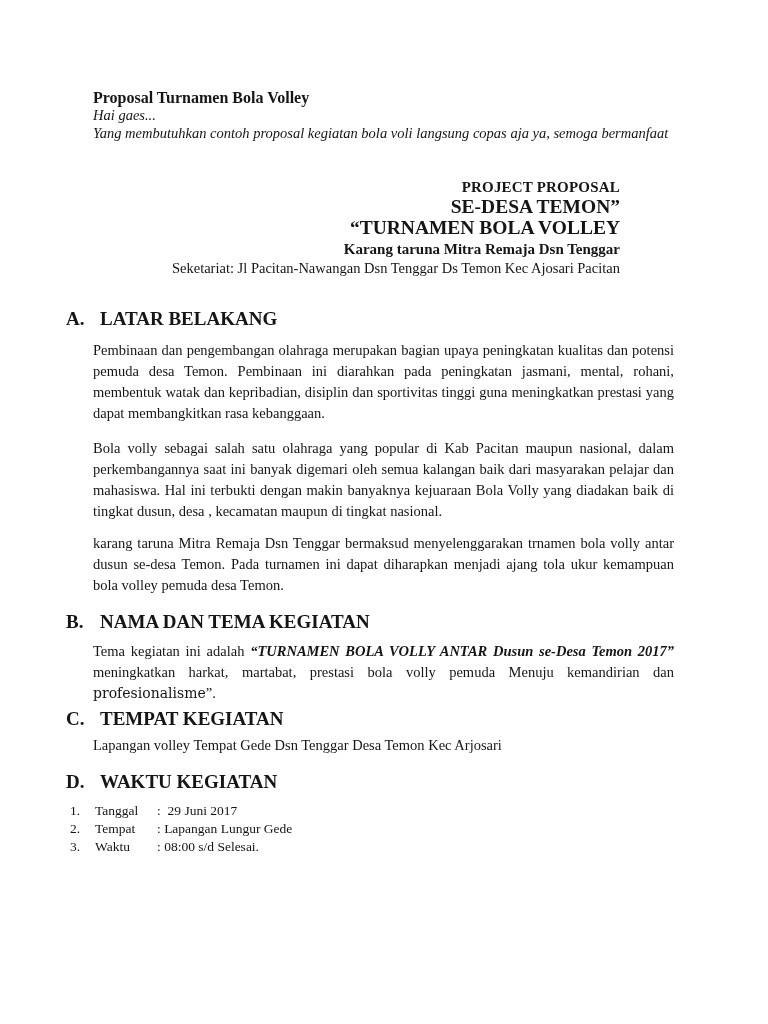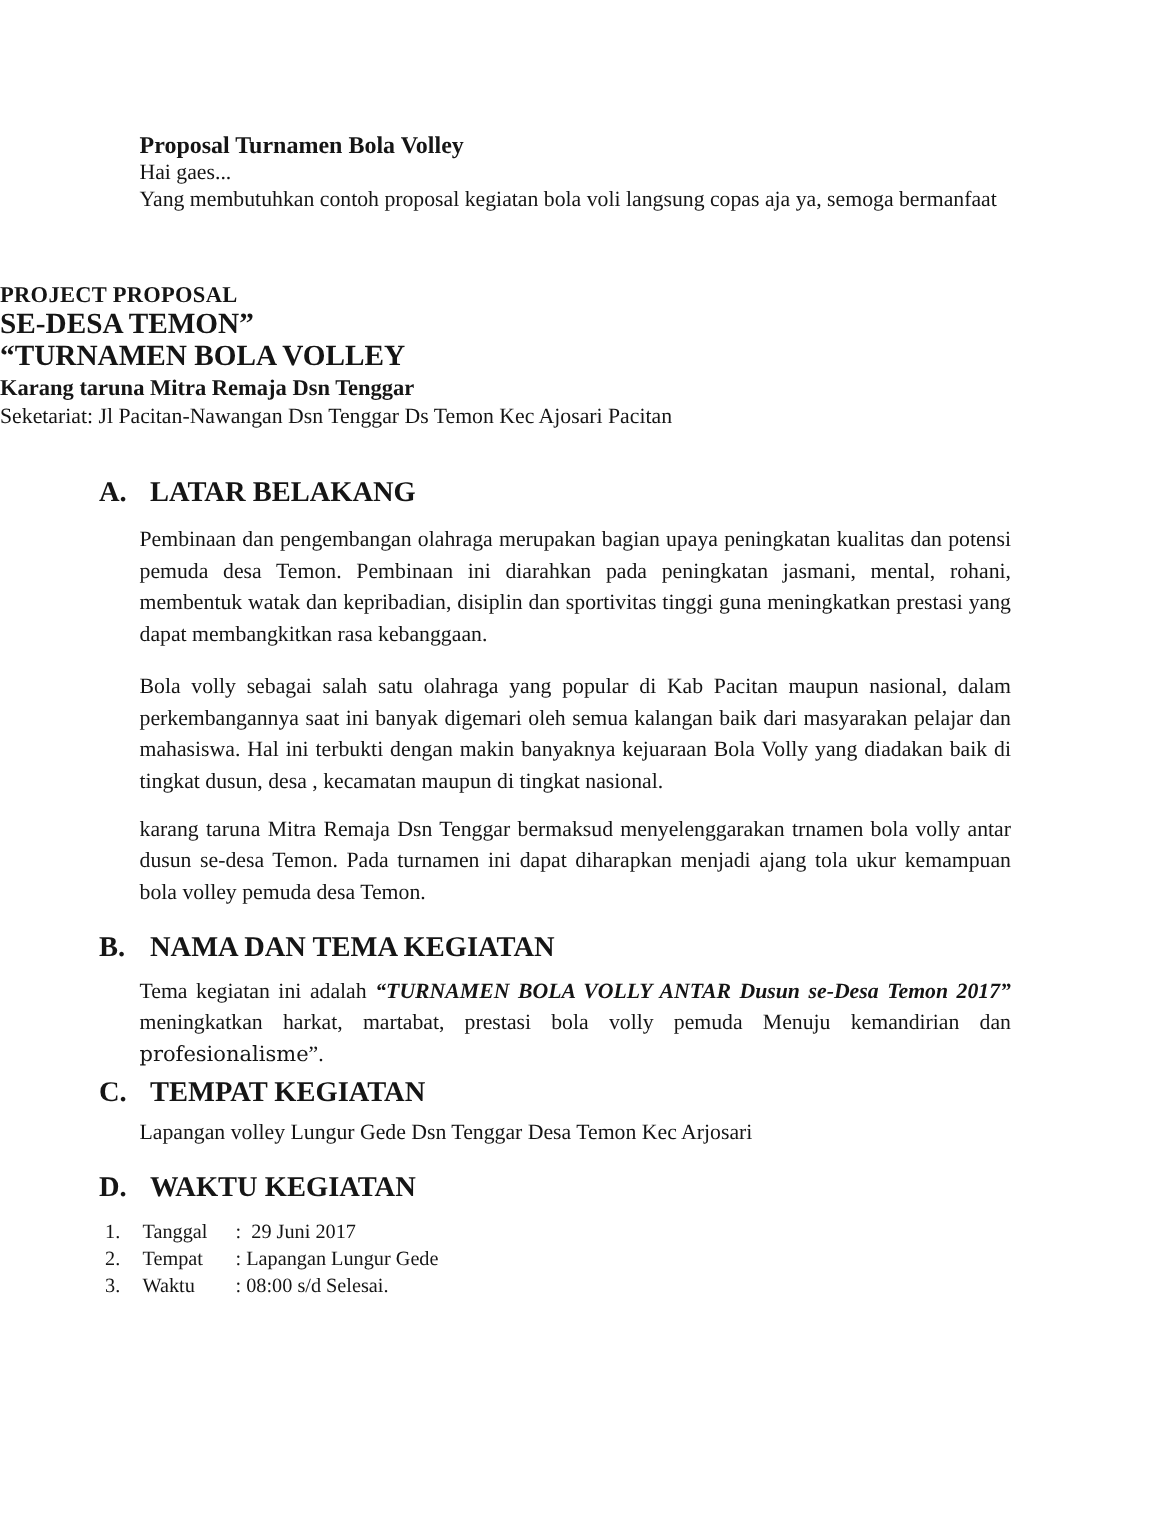--- a/index.html
+++ b/index.html
@@ -15,27 +15,27 @@
 
   .blog-title { font-size:16px; font-weight:bold; line-height:18px; }
 
   .date-row { margin-top:18px; line-height:17px; }
   .date-link {
     font-size:14.5px;
     color:var(--link-color, #2323cc);
     text-decoration:underline;
     cursor:pointer;
   }
-  .intro-line { font-size:14.5px; line-height:17.5px; }
+  .intro-line { font-size:14.5px; line-height:17.5px;font-style:italic; }
 
   .proposal-header {
     width:620px;
     margin-left:-66px;
-    margin-top:46px;
-    text-align:left;
+    margin-top:36px;
+    text-align:right;
   }
   .kicker { font-size:15px; font-weight:bold; line-height:18px; letter-spacing:0.2px; }
   .big-title { font-size:19.5px; font-weight:bold; line-height:21px; }
   .organizer { font-size:15px; font-weight:bold; line-height:17px; margin-top:3px; }
   .secretariat { font-size:14.5px; line-height:17px; margin-top:2px; }
 
   .section-heading {
     display:flex;
     font-size:19px;
     font-weight:bold;
@@ -100,21 +100,21 @@
   <div class="section-heading mt-sec-b">
     <span class="marker">B.</span>
     <span>NAMA DAN TEMA KEGIATAN</span>
   </div>
   <p class="para mt-bpara"><span>Tema kegiatan ini adalah </span><span class="theme">“TURNAMEN BOLA VOLLY ANTAR Dusun se-Desa Temon 2017”</span><span> meningkatkan harkat, martabat, prestasi bola volly pemuda Menuju kemandirian dan </span><span class="emphasis">profesionalisme</span><span>”.</span></p>
 
   <div class="section-heading mt-sec-c">
     <span class="marker">C.</span>
     <span>TEMPAT KEGIATAN</span>
   </div>
-  <p class="para single-line mt-ctext">Lapangan volley Lungur Gede Dsn Tenggar Desa Temon Kec Arjosari</p>
+  <p class="para single-line mt-ctext">Lapangan volley Tempat Gede Dsn Tenggar Desa Temon Kec Arjosari</p>
 
   <div class="section-heading mt-sec-d">
     <span class="marker">D.</span>
     <span>WAKTU KEGIATAN</span>
   </div>
   <div class="mt-list">
     <div class="list-row">
       <span class="list-num">1.</span>
       <span class="list-label">Tanggal</span>
       <span class="list-value">:  29 Juni 2017</span>

